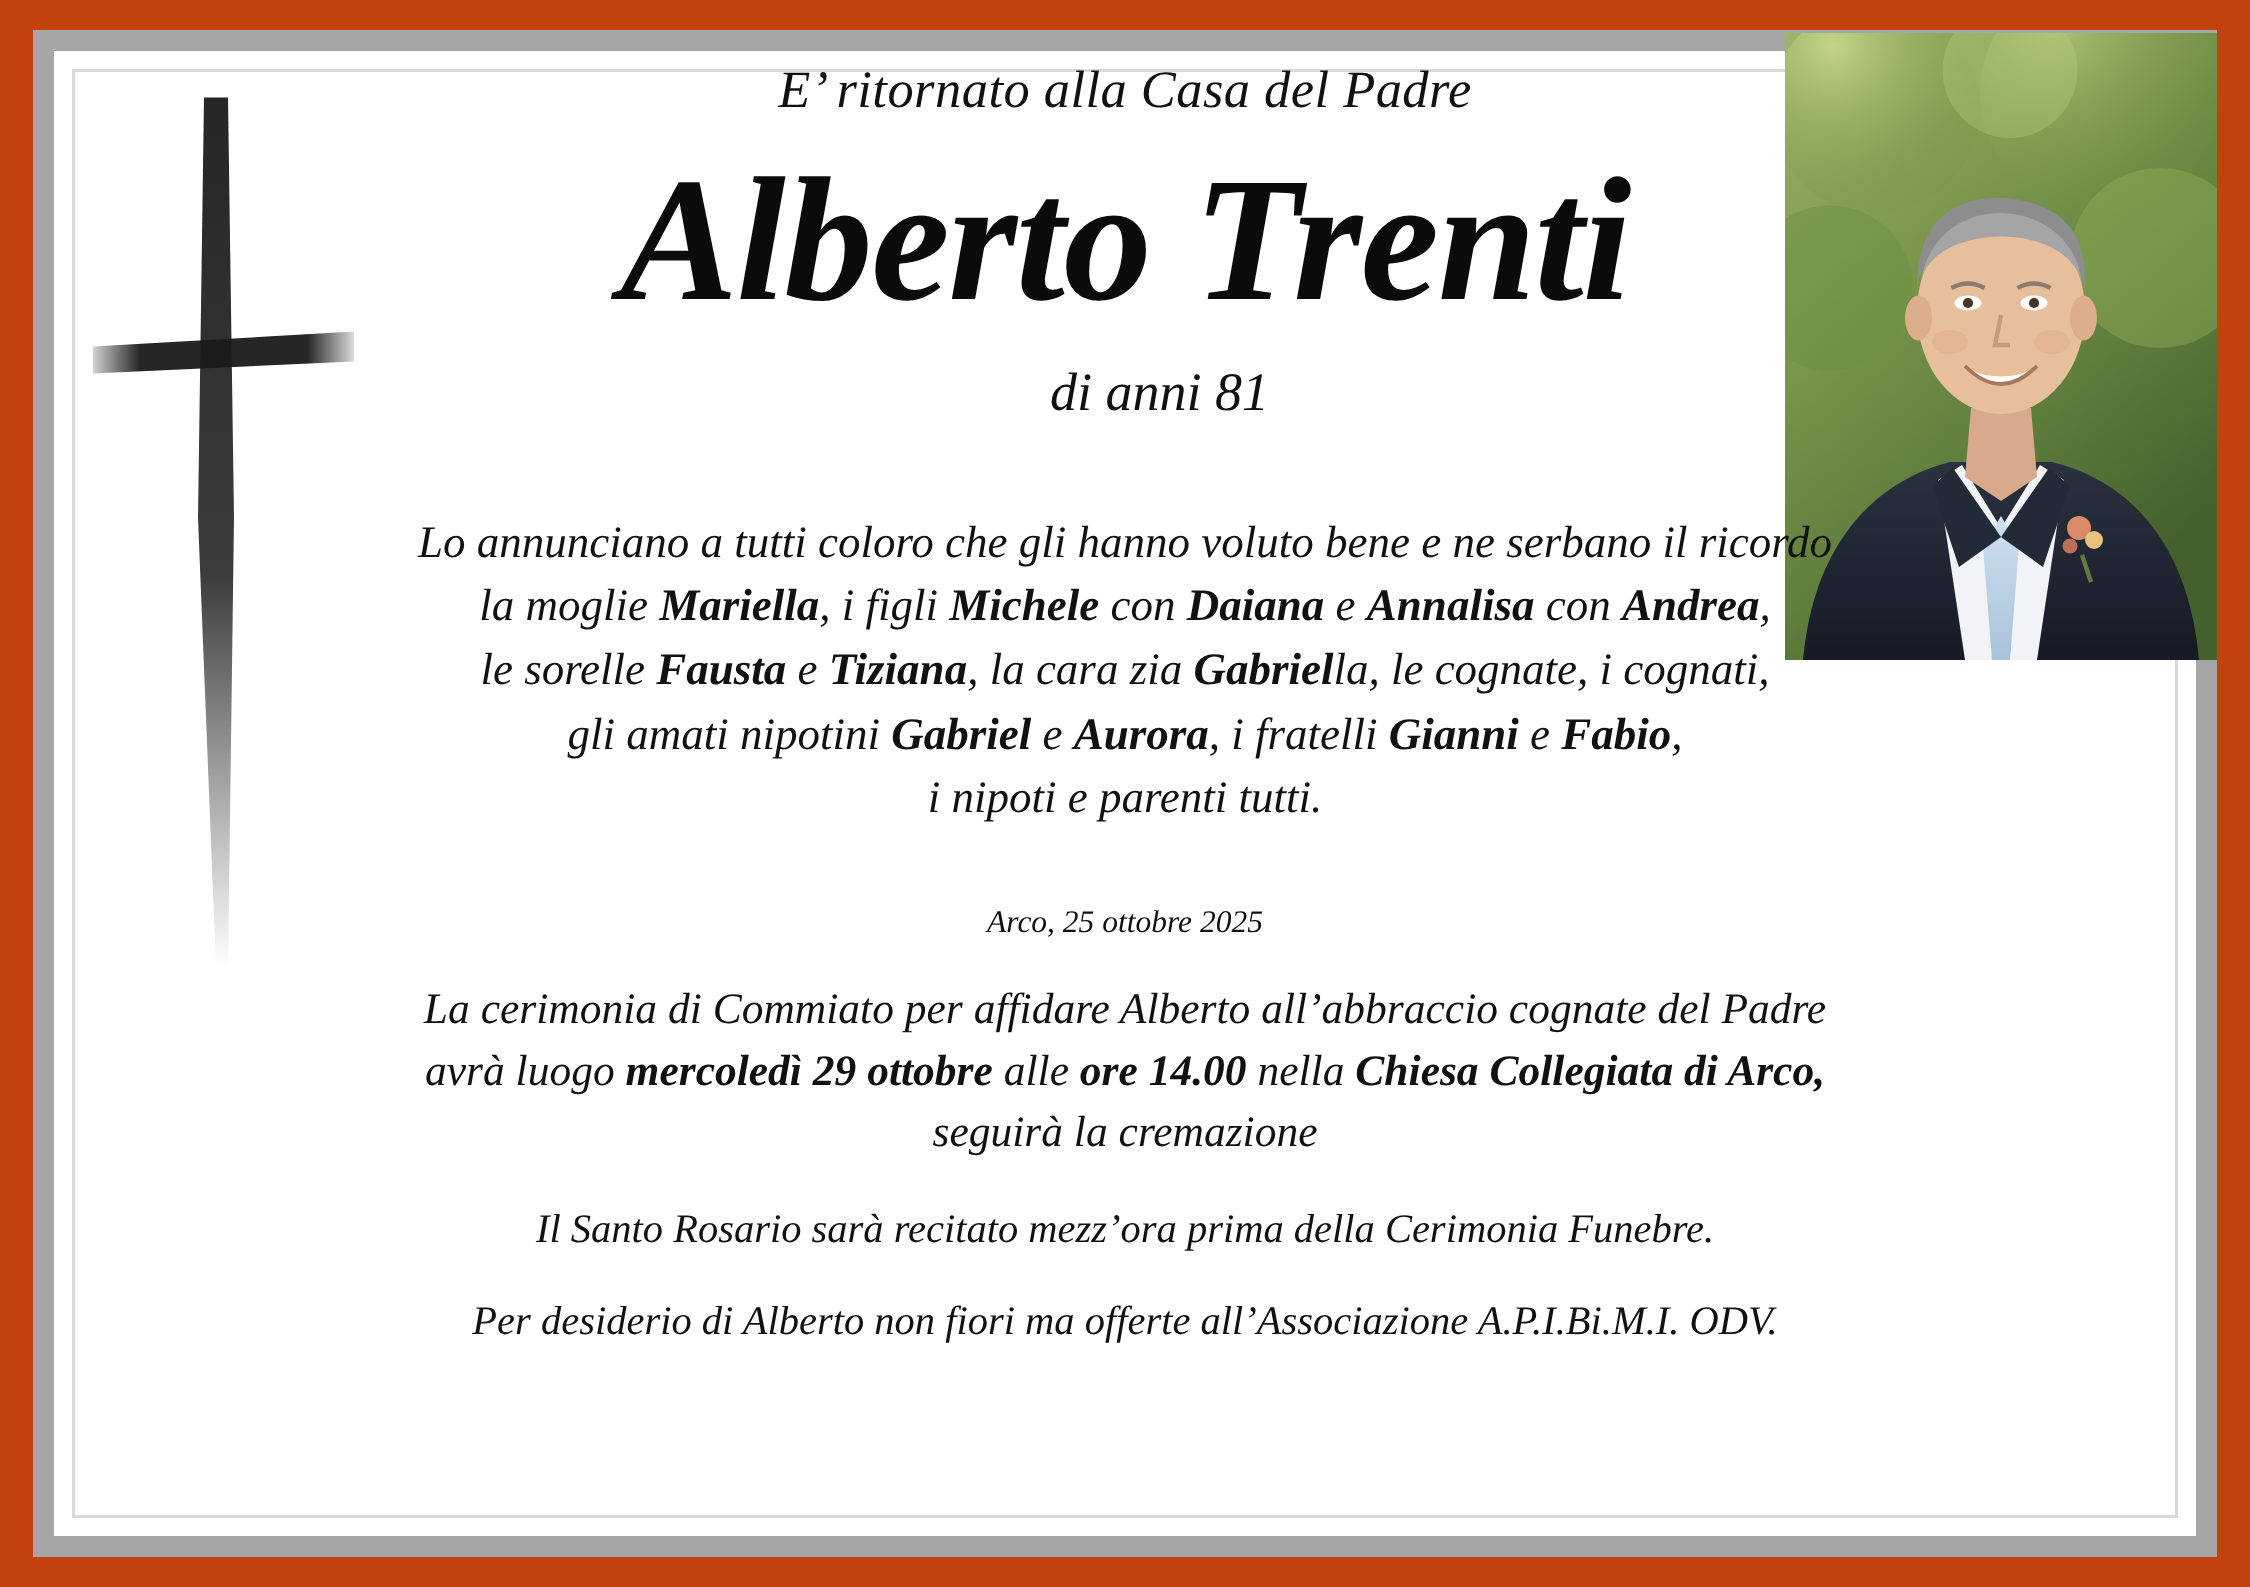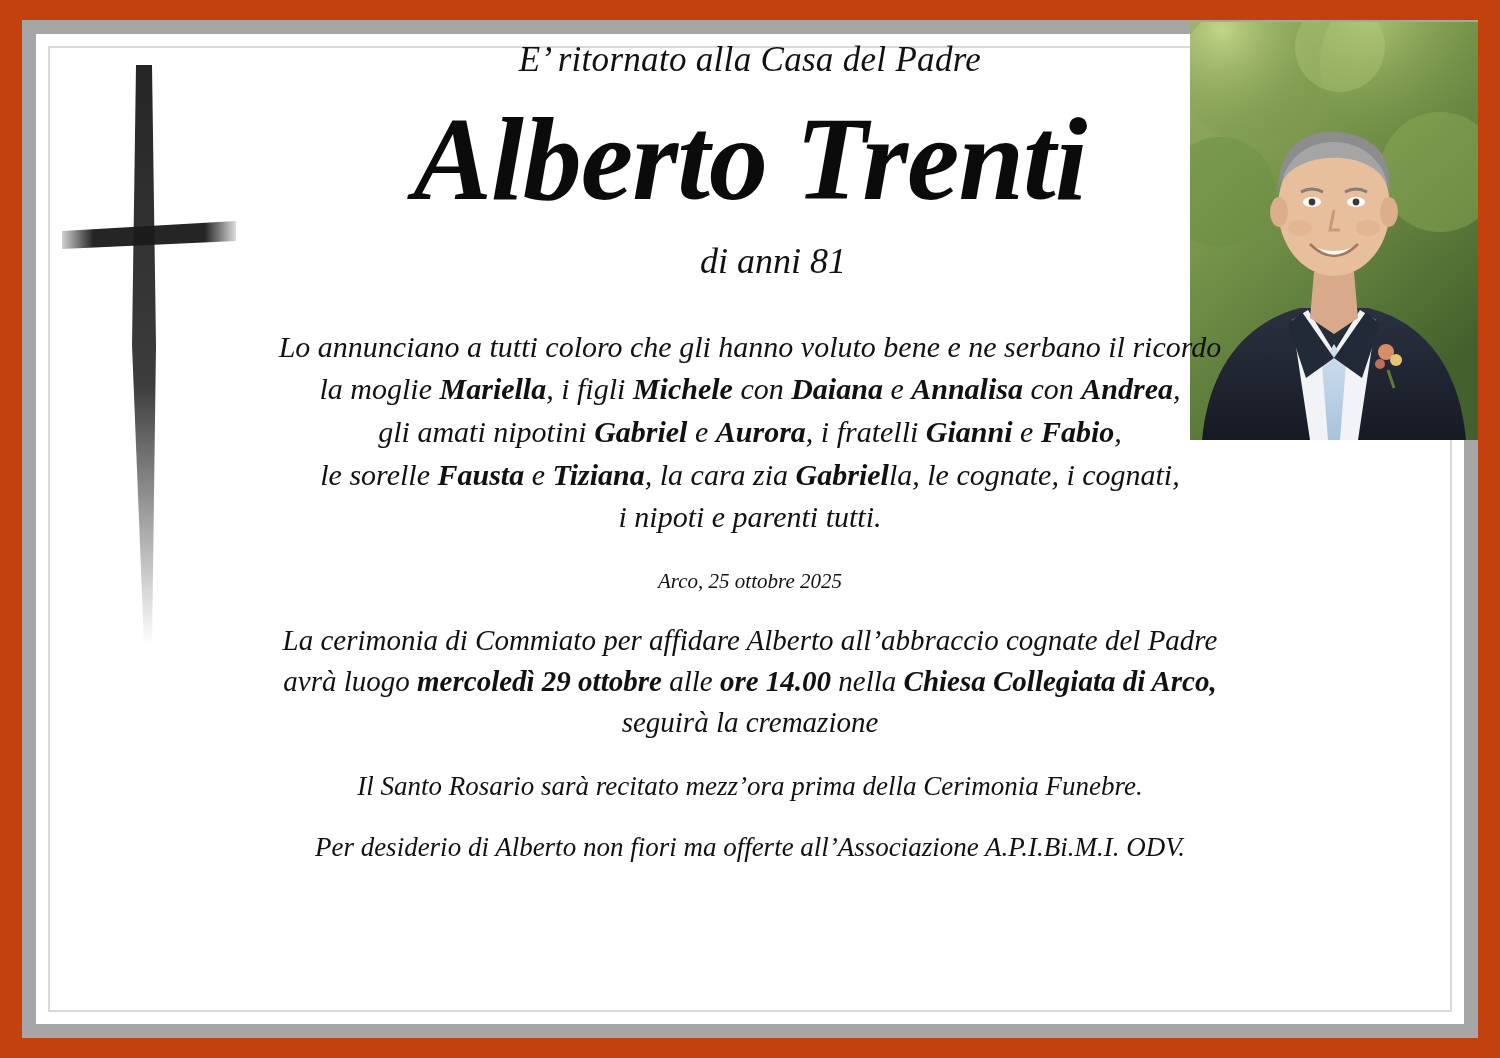--- a/index.html
+++ b/index.html
@@ -87,29 +87,29 @@
     letter-spacing: -1px;
   }
   .age {
     margin-top: 18px;
     font-size: 36px;
     font-style: italic;
     color: #111;
     padding-left: 46px;
   }
   .announce {
-    margin-top: 44px;
+    margin-top: 59px;
     font-size: 30px;
     font-style: italic;
     color: #111;
     line-height: 1.42;
   }
   .announce b { font-weight: bold; }
   .place-date {
-    margin-top: 30px;
+    margin-top: 48px;
     font-size: 21px;
     font-style: italic;
     color: #111;
   }
   .ceremony {
     margin-top: 26px;
     font-size: 29px;
     font-style: italic;
     color: #111;
     line-height: 1.42;
@@ -235,22 +235,22 @@
   </div>
 
   <div class="content">
     <div class="headline">E’ ritornato alla Casa del Padre</div>
     <div class="name">Alberto Trenti</div>
     <div class="age">di anni 81</div>
 
     <div class="announce lines">
       <span>Lo annunciano a tutti coloro che gli hanno voluto bene e ne serbano il ricordo</span>
       <span>la moglie <b>Mariella</b>, i figli <b>Michele</b> con <b>Daiana</b> e <b>Annalisa</b> con <b>Andrea</b>,</span>
+      <span>le sorelle <b>Fausta</b> e <b>Tiziana</b>, la cara zia <b>Gabriel</b>la, le cognate, i cognati,</span>
       <span>gli amati nipotini <b>Gabriel</b> e <b>Aurora</b>, i fratelli <b>Gianni</b> e <b>Fabio</b>,</span>
-      <span>le sorelle <b>Fausta</b> e <b>Tiziana</b>, la cara zia <b>Gabriel</b>la, le cognate, i cognati,</span>
       <span>i nipoti e parenti tutti.</span>
     </div>
 
     <div class="place-date">Arco, 25 ottobre 2025</div>
 
     <div class="ceremony lines">
       <span>La cerimonia di Commiato per affidare Alberto all’abbraccio cognate del Padre</span>
       <span>avrà luogo <b>mercoledì 29 ottobre</b> alle <b>ore 14.00</b> nella <b>Chiesa Collegiata di Arco,</b></span>
       <span>seguirà la cremazione</span>
     </div>

